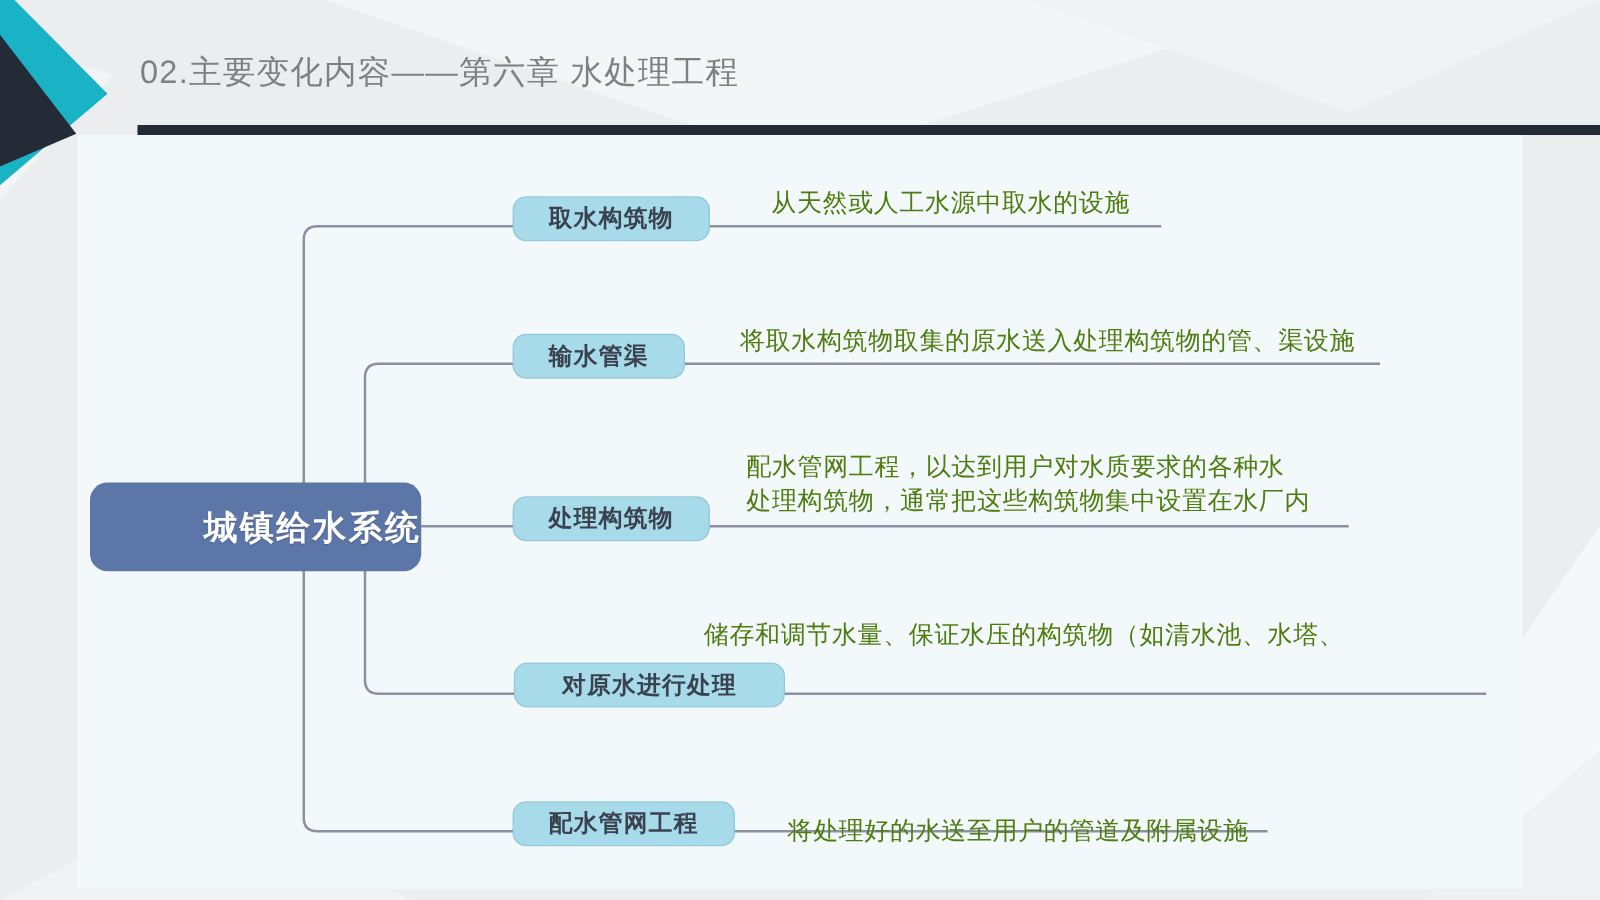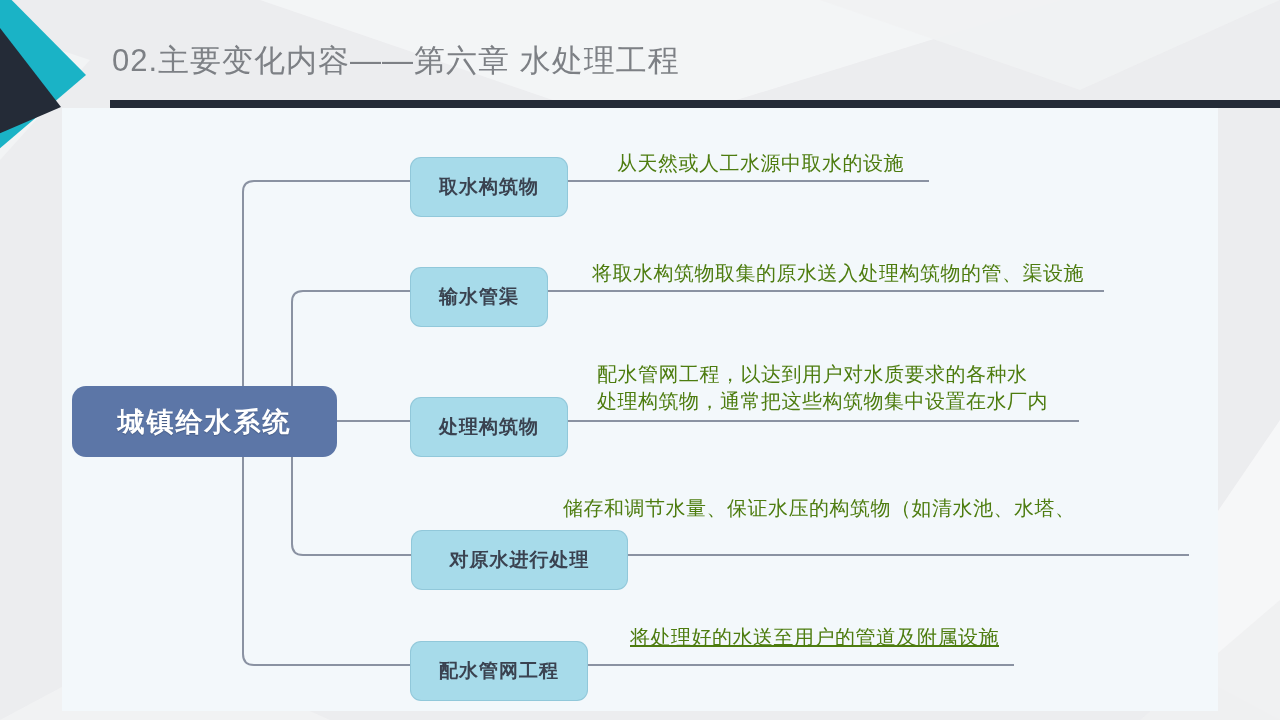--- a/index.html
+++ b/index.html
@@ -8,44 +8,44 @@
     background:#ecedef;
     font-family:"Liberation Sans","DejaVu Sans",sans-serif;
   }
   
   .bg-facets{position:absolute;inset:0;z-index:0;}
   
   .corner-deco{position:absolute;left:0;top:0;width:230px;height:230px;z-index:3;}
   
   .slide-title{
     position:absolute;left:112px;top:40px;z-index:4;
-    font-size:31px;color:#7d8085;letter-spacing:1px;white-space:nowrap;
+    font-size:26px;color:#7d8085;letter-spacing:1px;white-space:nowrap;
   }
   
   .title-bar{
     position:absolute;left:110px;top:100px;width:1170px;height:8px;
     background:#242b37;z-index:4;
   }
   
   .panel{
     position:absolute;left:62px;top:108px;width:1156px;height:603px;
     background:#f3f8fb;z-index:1;
   }
   
   .connectors{position:absolute;inset:0;z-index:2;}
   
   .root-node{
     position:absolute;left:72px;top:386px;width:265px;height:71px;z-index:3;
     background:#5c76a7;border-radius:14px;
-    display:flex;align-items:center;justify-content:center;
+    display:flex;align-items:center;justify-content:flex-end;
     color:#ffffff;font-size:27px;font-weight:bold;letter-spacing:2px;
     text-shadow:0 1px 1px rgba(40,55,85,.4);
   }
   .branch-box{
-    position:absolute;height:60px;z-index:3;
+    position:absolute;height:36px;z-index:3;
     background:#a7dbea;border:1px solid rgba(120,178,200,.45);border-radius:11px;
     display:flex;align-items:center;justify-content:center;box-sizing:border-box;
     color:#3a4250;font-size:19px;font-weight:bold;letter-spacing:1px;white-space:nowrap;
   }
   .branch-desc{
     position:absolute;z-index:3;color:#4d7c0f;font-size:20px;line-height:27px;
     letter-spacing:.5px;white-space:nowrap;
   }
   
   .page-number{
@@ -111,17 +111,17 @@
 <div class="branch-desc" style="left:592px;top:260px;">
   <div>将取水构筑物取集的原水送入处理构筑物的管、渠设施</div>
 </div>
 <div class="branch-desc" style="left:597px;top:361px;">
   <div>配水管网工程，以达到用户对水质要求的各种水</div>
   <div>处理构筑物，通常把这些构筑物集中设置在水厂内</div>
 </div>
 <div class="branch-desc" style="left:563px;top:495px;">
   <div>储存和调节水量、保证水压的构筑物（如清水池、水塔、</div>
 </div>
-<div class="branch-desc" style="left:630px;top:624px;text-decoration:underline;">
+<div class="branch-desc" style="left:630px;top:652px;">
   <div>将处理好的水送至用户的管道及附属设施</div>
 </div>
 
 <div class="page-number">38</div>
 
 </body></html>

